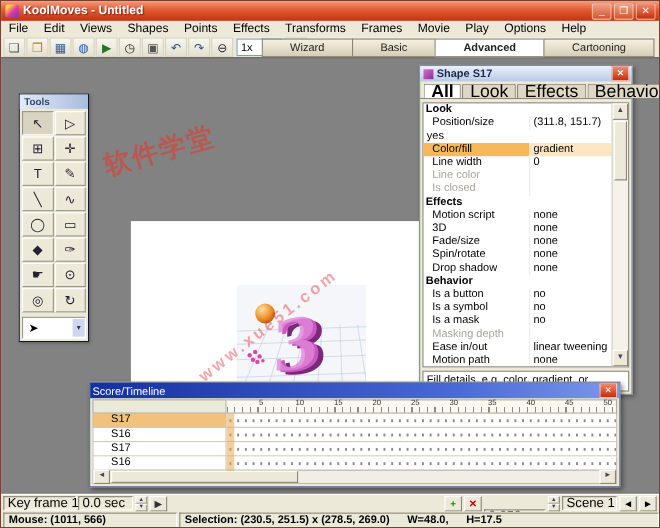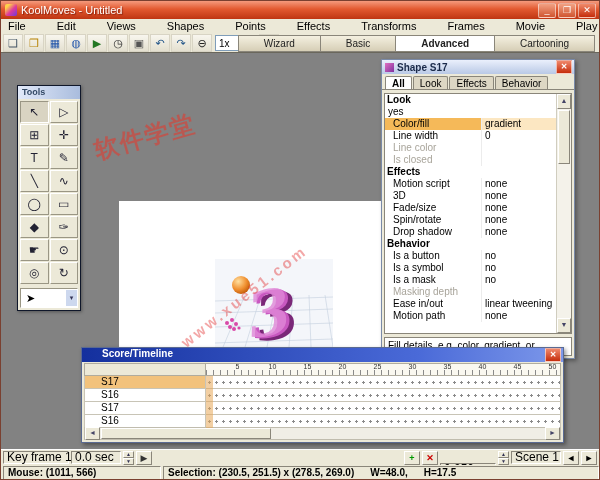--- a/index.html
+++ b/index.html
@@ -4,28 +4,28 @@
 <style>
   html,body{margin:0;padding:0;background:#555;}
   #app{position:relative;width:600px;height:480px;background:#ece9d8;
        font-family:"Liberation Sans",sans-serif;font-size:11px;overflow:hidden;
        border:1px solid #7a4030;box-sizing:border-box;}
   
   .titlebar{position:absolute;left:0;top:0;right:0;height:18px;display:flex;align-items:center;
             background:linear-gradient(180deg,#f59a7d 0%,#e25930 45%,#bf3512 100%);color:#fff;}
   .app-icon{width:12px;height:12px;margin:0 4px;border-radius:2px;
             background:linear-gradient(135deg,#ffd24a 20%,#e03a9a 55%,#6a3ae0);}
-  .title-text{font-weight:normal;text-shadow:1px 1px 1px rgba(90,10,0,.6);}
+  .title-text{font-weight:bold;text-shadow:1px 1px 1px rgba(90,10,0,.6);}
   .win-btns{margin-left:auto;display:flex;gap:2px;padding-right:3px;}
   .win-btn{width:16px;height:13px;font-size:9px;line-height:12px;text-align:center;color:#fff;
            background:linear-gradient(180deg,#f2a183,#d05530);border:1px solid rgba(255,255,255,.5);border-radius:2px;}
   .win-btn.close{background:linear-gradient(180deg,#f08a6a,#c52d0c);}
   
   .menubar{position:absolute;top:18px;left:0;right:0;height:15px;display:flex;align-items:flex-end;
-           background:#ece9d8;border-bottom:1px solid #fff;gap:17px;}
+           background:#ece9d8;border-bottom:1px solid #fff;}
   .menu-item{padding:0 7px;line-height:15px;}
   .toolbar{position:absolute;top:33px;left:0;right:0;height:18px;background:#ece9d8;
            border-bottom:1px solid #aca899;display:flex;align-items:center;padding-left:2px;gap:1px;}
   .tb-btn{width:18px;height:16px;display:flex;align-items:center;justify-content:center;font-size:11px;
           border:1px solid #d8d4c4;background:linear-gradient(#f8f6ee,#e4e0d0);}
   .zoom-combo{width:36px;height:14px;background:#fff;border:1px solid #7f9db9;font-size:10px;
               display:flex;align-items:center;padding-left:3px;margin:0 2px;}
   .combo-arrow{margin-left:auto;width:11px;height:100%;background:#cdd8ee;font-size:7px;
                display:flex;align-items:center;justify-content:center;color:#335;}
   .mode-tabs{position:absolute;right:4px;top:34px;display:flex;z-index:5;}
@@ -55,21 +55,21 @@
   .tool-picker .combo-arrow{height:16px;}
   
   .shape-panel{position:absolute;left:380px;top:58px;width:192px;height:298px;background:#ece9d8;
                border:1px solid #7a8aa8;z-index:10;box-shadow:2px 2px 4px rgba(0,0,0,.35);}
   .panel-title{height:14px;background:linear-gradient(180deg,#eaf0fc,#b9c9e6);display:flex;align-items:center;
                font-size:10px;font-weight:bold;color:#1a2a4a;padding-left:3px;}
   .panel-ico{width:9px;height:9px;margin-right:3px;background:linear-gradient(135deg,#e070c0,#8030a0);}
   .panel-close{margin-left:auto;width:14px;height:12px;background:linear-gradient(#f0876a,#c52d0c);color:#fff;
                font-size:8px;text-align:center;line-height:12px;border:1px solid rgba(255,255,255,.6);margin-right:2px;}
   .panel-tabs{display:flex;height:16px;padding:2px 0 0 3px;border-bottom:1px solid #8a867a;box-sizing:border-box;}
-  .ptab{font-size:10px;padding:0 6px;line-height:13px;border:1px solid #8a867a;border-bottom:none;
+  .ptab{font-size:16px;padding:0 6px;line-height:13px;border:1px solid #8a867a;border-bottom:none;
         background:#ddd7c4;margin-right:1px;border-radius:2px 2px 0 0;}
   .ptab.active{background:#fff;font-weight:bold;}
   .prop-area{position:absolute;top:33px;left:2px;right:2px;bottom:24px;background:#fff;
              border:1px solid #8a867a;display:flex;overflow:hidden;}
   .prop-list{flex:1;overflow:hidden;font-size:10px;}
   .prop-header{font-weight:bold;height:12px;line-height:12px;padding-left:2px;}
   .prop-row{display:flex;height:12px;line-height:12px;}
   .prop-label{width:88px;padding-left:8px;border-right:1px solid #ececec;white-space:nowrap;overflow:hidden;}
   .prop-value{flex:1;padding-left:3px;white-space:nowrap;overflow:hidden;}
   .prop-row.disabled{color:#a8a49a;}
@@ -79,21 +79,21 @@
   .scroll-btn{height:13px;font-size:7px;text-align:center;line-height:12px;background:#ece9d8;color:#446;
               border:1px solid;border-color:#fff #8a867a #8a867a #fff;}
   .scroll-thumb{height:52px;margin:1px;background:#ece9d8;border:1px solid;border-color:#fff #8a867a #8a867a #fff;}
   .scroll-spacer{flex:1;}
   .panel-hint{position:absolute;left:2px;right:2px;bottom:2px;height:19px;background:#fff;
               border:1px solid #8a867a;font-size:10px;padding:2px 3px;box-sizing:border-box;}
   
   .timeline{position:absolute;left:80px;top:346px;width:483px;height:96px;background:#ece9d8;
             border:1px solid #5a6a92;z-index:30;box-shadow:2px 2px 4px rgba(0,0,0,.4);box-sizing:border-box;}
   .tl-title{height:14px;background:linear-gradient(90deg,#14309e,#4a6ad8 70%,#7d98ea);color:#fff;
-            font-weight:bold;font-size:10px;display:flex;align-items:flex-start;padding-left:20px;}
+            font-weight:normal;font-size:10px;display:flex;align-items:flex-end;padding-left:2px;}
   .tl-close{margin-left:auto;width:14px;height:12px;background:linear-gradient(#f0876a,#c52d0c);color:#fff;
             font-size:8px;text-align:center;line-height:12px;border:1px solid rgba(255,255,255,.6);margin-right:2px;}
   .tl-body{position:absolute;top:15px;left:2px;right:2px;bottom:2px;}
   .tl-ruler{height:13px;position:relative;display:flex;}
   .tl-corner{width:122px;box-sizing:border-box;border:1px solid #b0ac9e;background:#ece9d8;}
   .tl-scale{flex:1;position:relative;background:#faf8f0;border:1px solid #b0ac9e;border-left:none;box-sizing:border-box;}
   .tl-ticks{position:absolute;left:0;right:0;bottom:0;height:5px;
             background:repeating-linear-gradient(90deg,#8a8a8a 0 1px,transparent 1px 7px);}
   .tl-num{position:absolute;top:0;width:14px;text-align:center;font-size:7px;color:#333;}
   .tl-row{height:13px;display:flex;}
@@ -316,20 +316,24 @@
     <div class="panel-tabs" id="paneltabs">
         <div class="ptab active">All</div>
         <div class="ptab">Look</div>
         <div class="ptab">Effects</div>
         <div class="ptab">Behavior</div>
       </div>
     <div class="prop-area">
       <div class="prop-list" id="proplist">
           <div class="prop-header">Look</div>
           <div class="prop-row">
+            <span class="prop-label">Position/size</span>
+            <span class="prop-value">(311.8, 151.7)</span>
+          </div>
+          <div class="prop-row">
             <span class="prop-value">yes</span>
           </div>
           <div class="prop-row highlight">
             <span class="prop-label">Color/fill</span>
             <span class="prop-value">gradient</span>
           </div>
           <div class="prop-row">
             <span class="prop-label">Line width</span>
             <span class="prop-value">0</span>
           </div>

